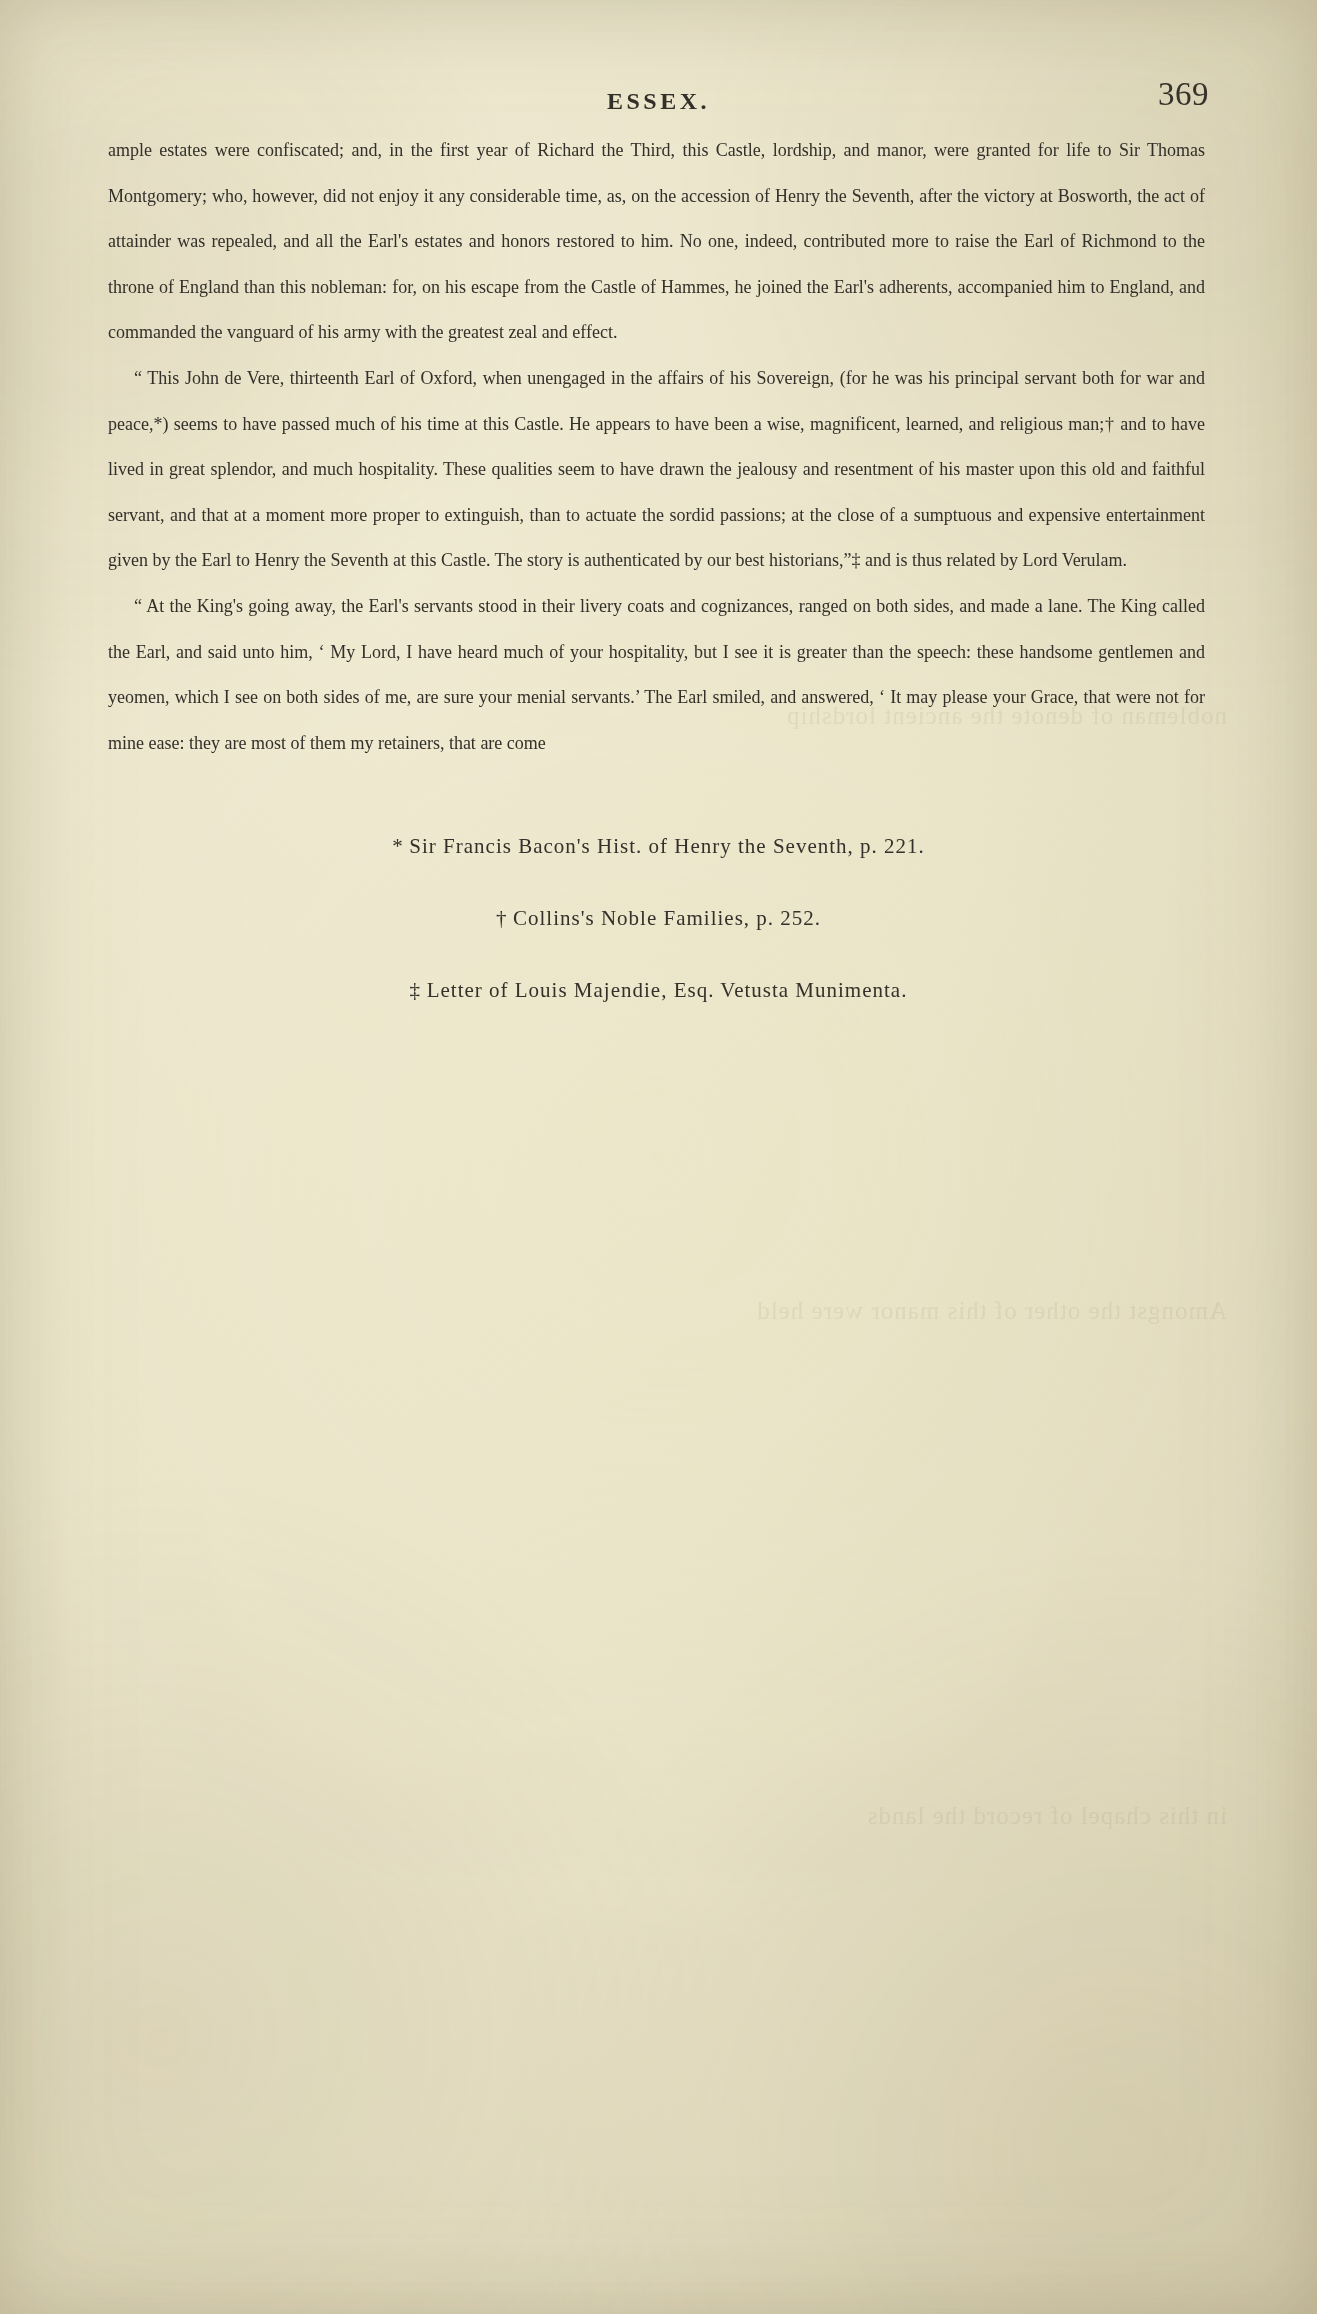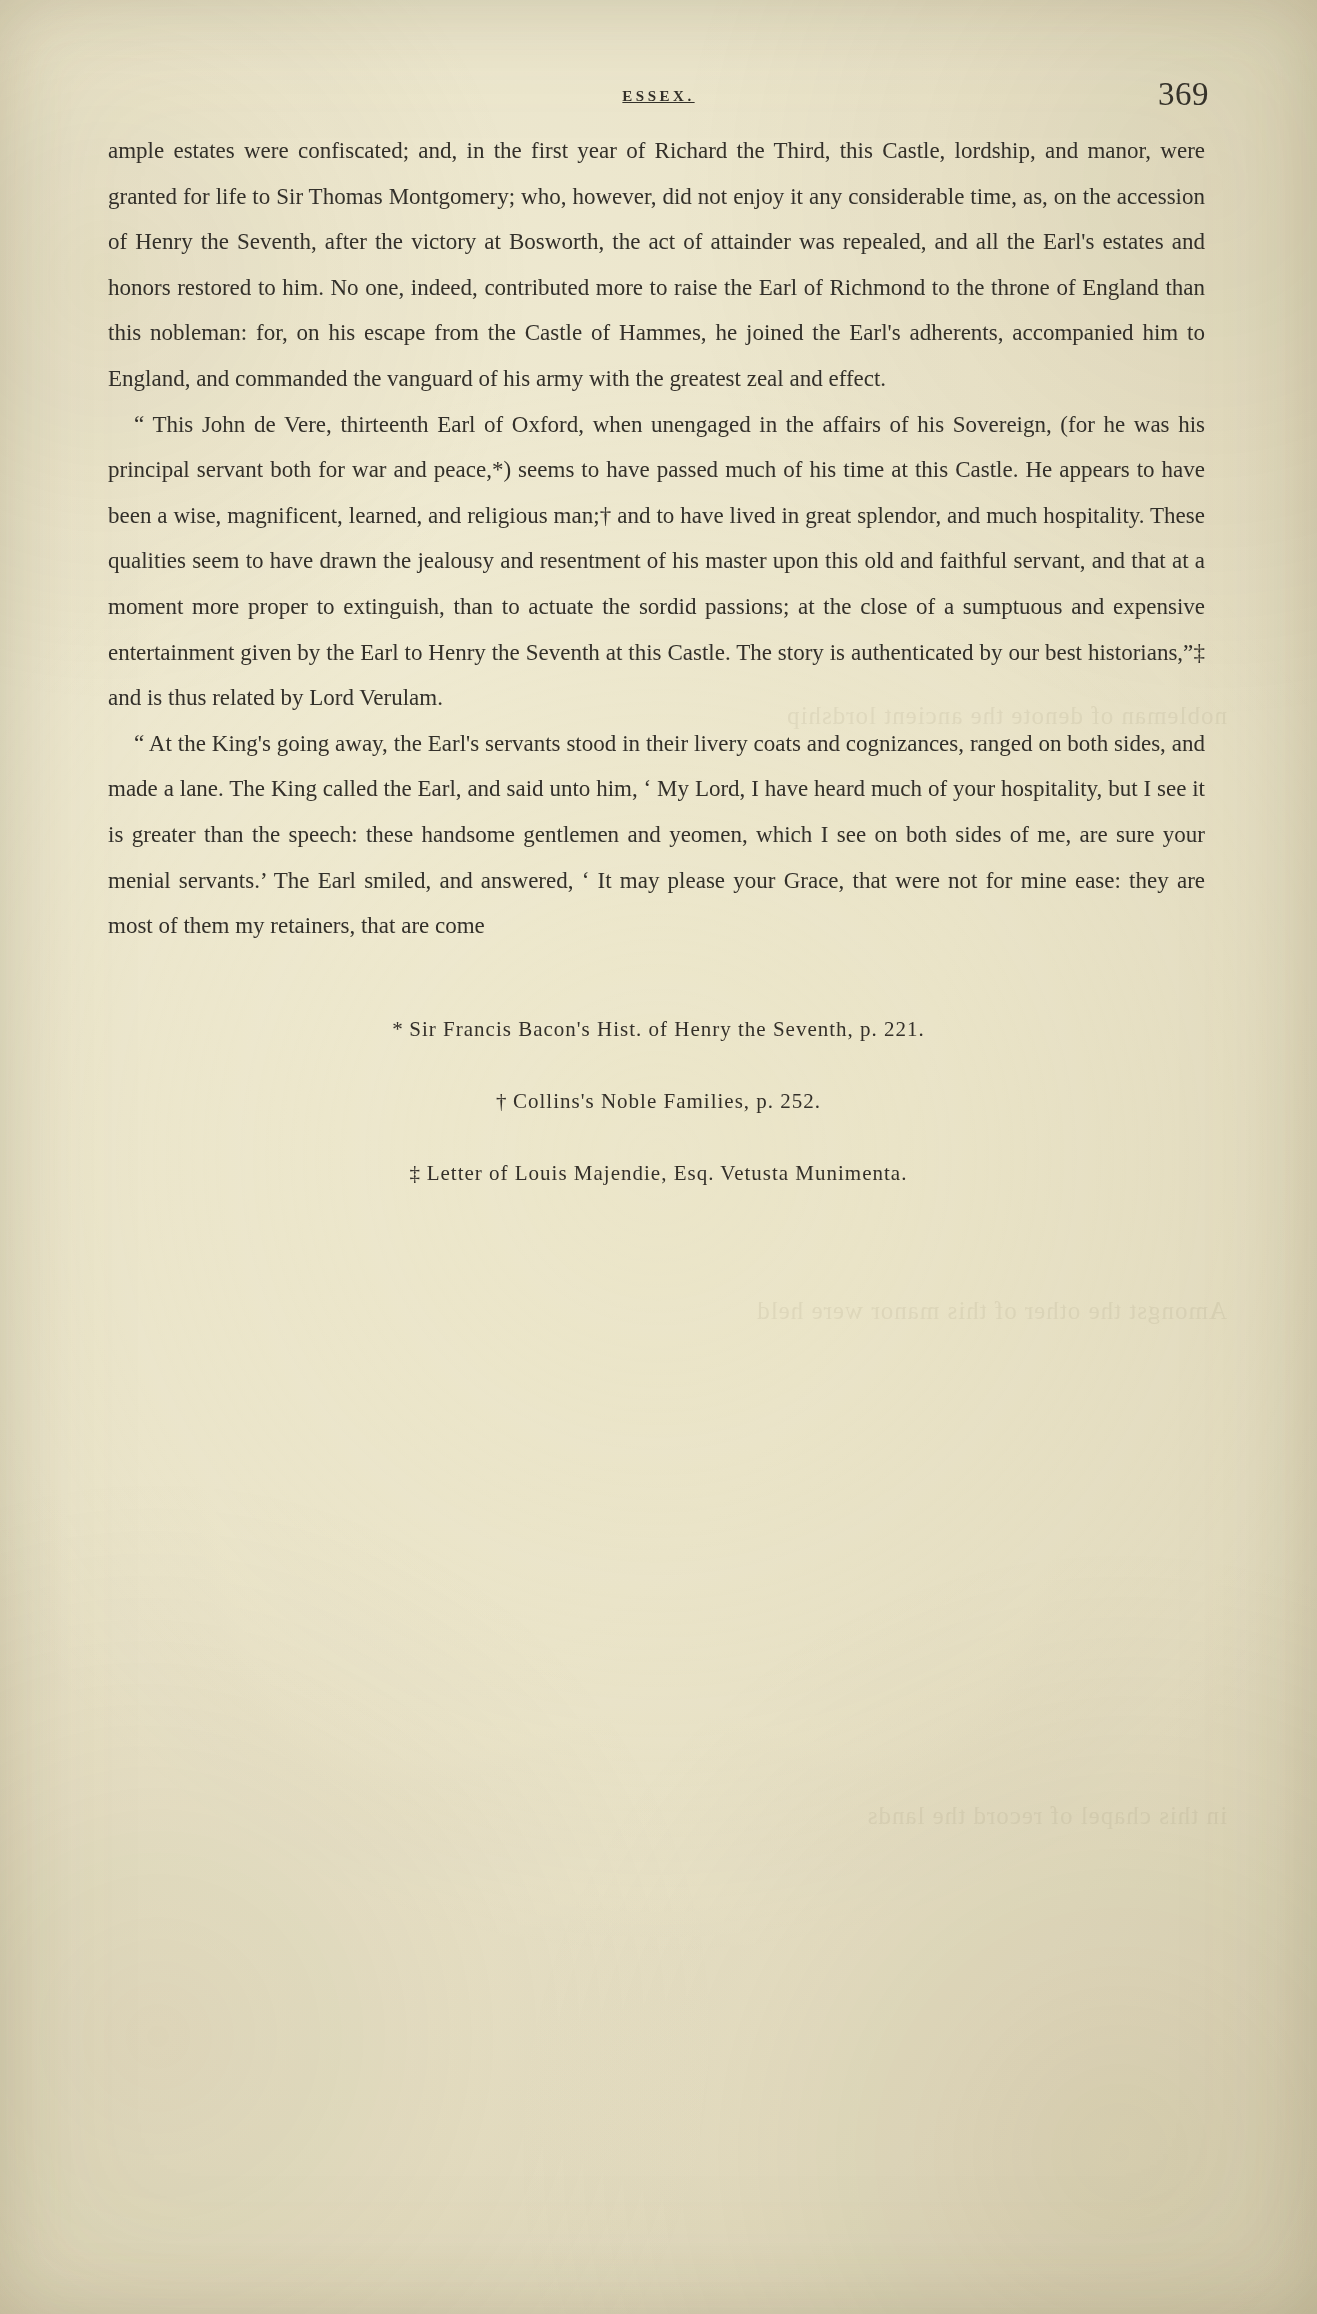--- a/index.html
+++ b/index.html
@@ -65,42 +65,41 @@
     position: relative;
     margin: 0;
     padding: 88px 120px 0 110px;
     height: 40px;
   }
   .head-title {
     position: absolute;
     left: 0; right: 0;
     top: 88px;
     text-align: center;
-    font-size: 15px;
+    font-size: 24px;
     letter-spacing: 3.5px;
     font-variant: small-caps;
     text-transform: uppercase;
     color: #33302a;
     font-weight: 600;
-    text-decoration: underline;
   }
   .folio {
     position: absolute;
     right: 108px;
     top: 76px;
     font-size: 33px;
     color: #35322a;
     letter-spacing: 0.5px;
     font-family: Liberation Serif, serif;
   }
 
   .body-text {
     margin: 0;
     padding: 0 112px 0 108px;
-    font-size: 23px;
+    font-size: 18px;
     line-height: 45.6px;
     text-align: justify;
     color: #33302a;
   }
   .body-text p {
     margin: 0;
     text-indent: 0;
   }
   .body-text p.indent {
     text-indent: 26px;

